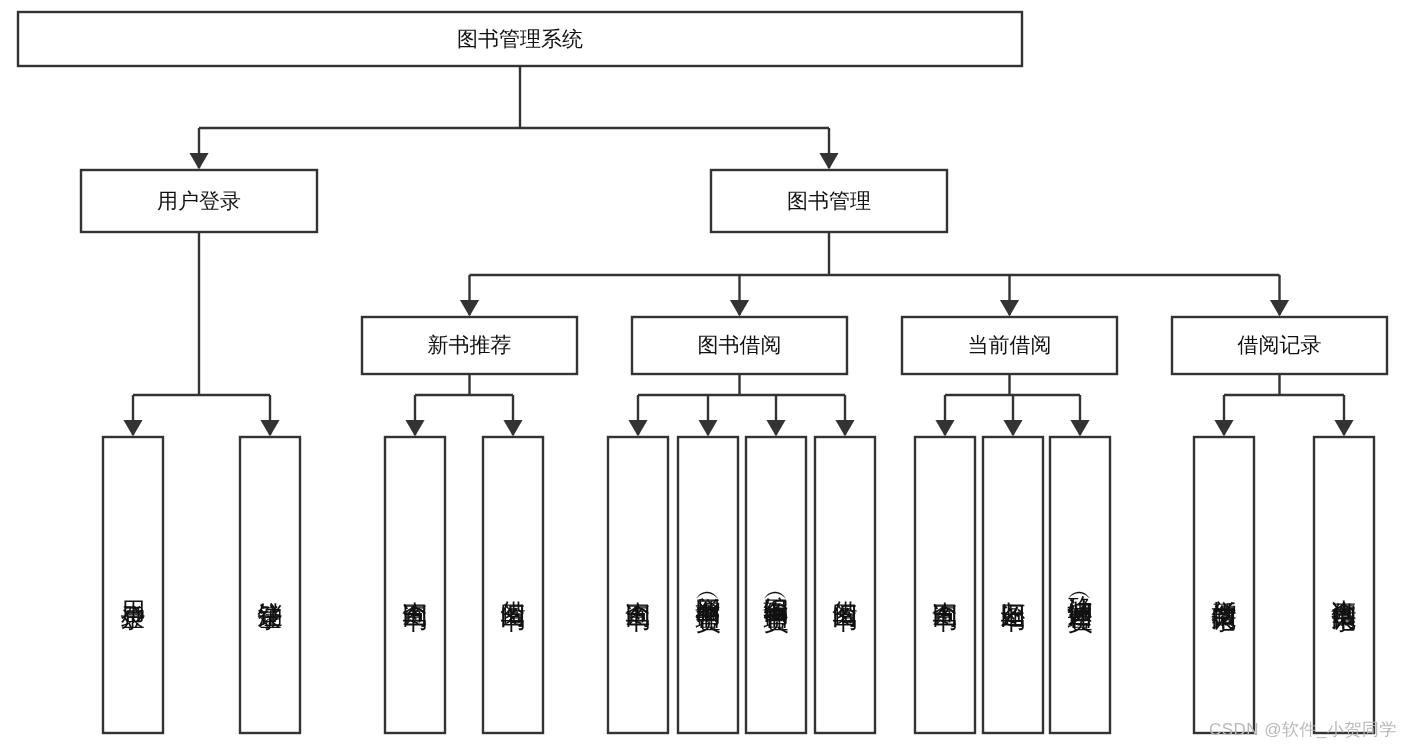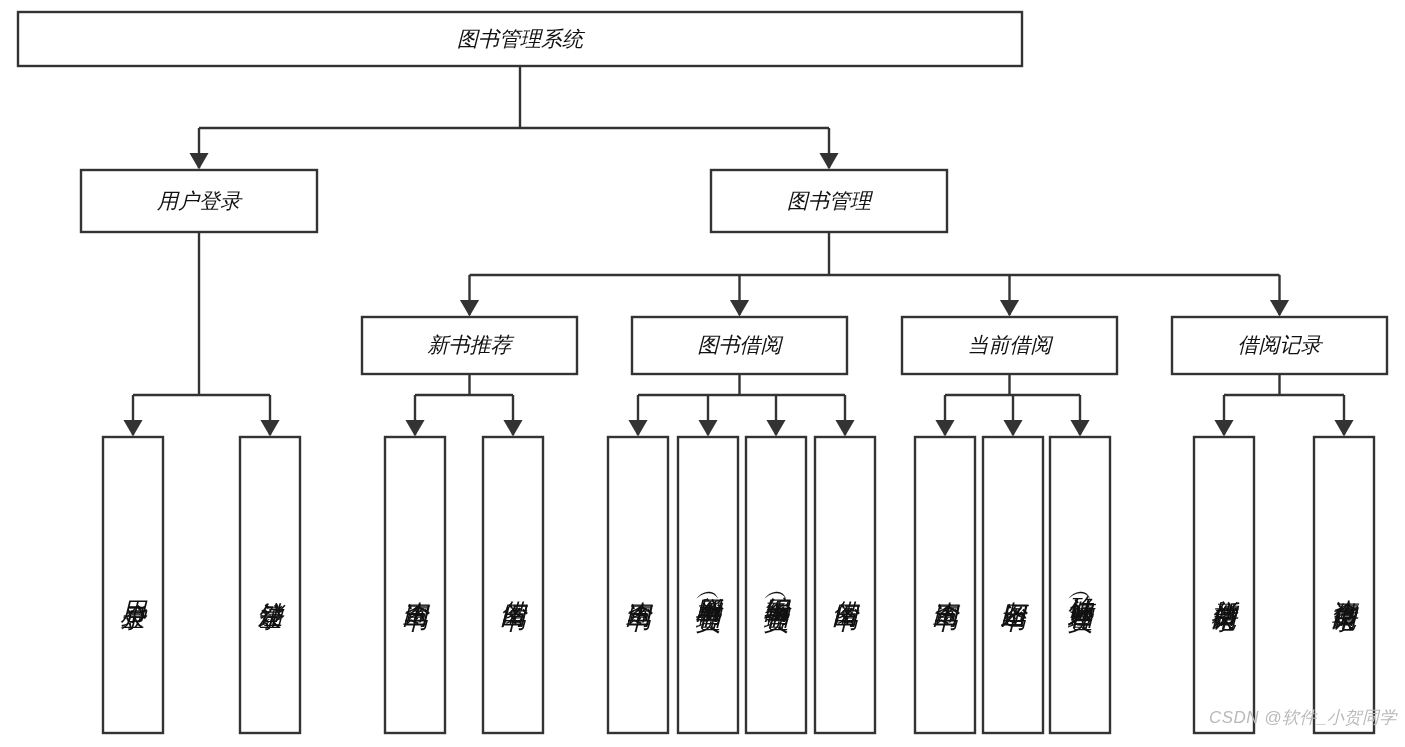--- a/index.html
+++ b/index.html
@@ -10,21 +10,20 @@
   body {
     width: 1405px;
     height: 747px;
     font-family: "Liberation Sans", sans-serif;
     overflow: hidden;
   }
   #diagram-root {
     position: relative;
     width: 1405px;
     height: 747px;
-    font-style: italic;
   }
   svg.tree {
     position: absolute;
     top: 0;
     left: 0;
     width: 1405px;
     height: 747px;
   }
   .node-box {
     fill: #ffffff;
@@ -59,21 +58,21 @@
     color: #111111;
     white-space: nowrap;
     display: flex;
     align-items: center;
     justify-content: center;
     pointer-events: none;
   }
   .watermark {
     position: absolute;
     right: 8px;
-    bottom: 18px;
+    bottom: 6px;
     font-family: "Liberation Sans", sans-serif;
     font-size: 17px;
     color: #b9b9b9;
     letter-spacing: 0.5px;
     user-select: none;
   }
 </style>
 </head>
 <body>
 

